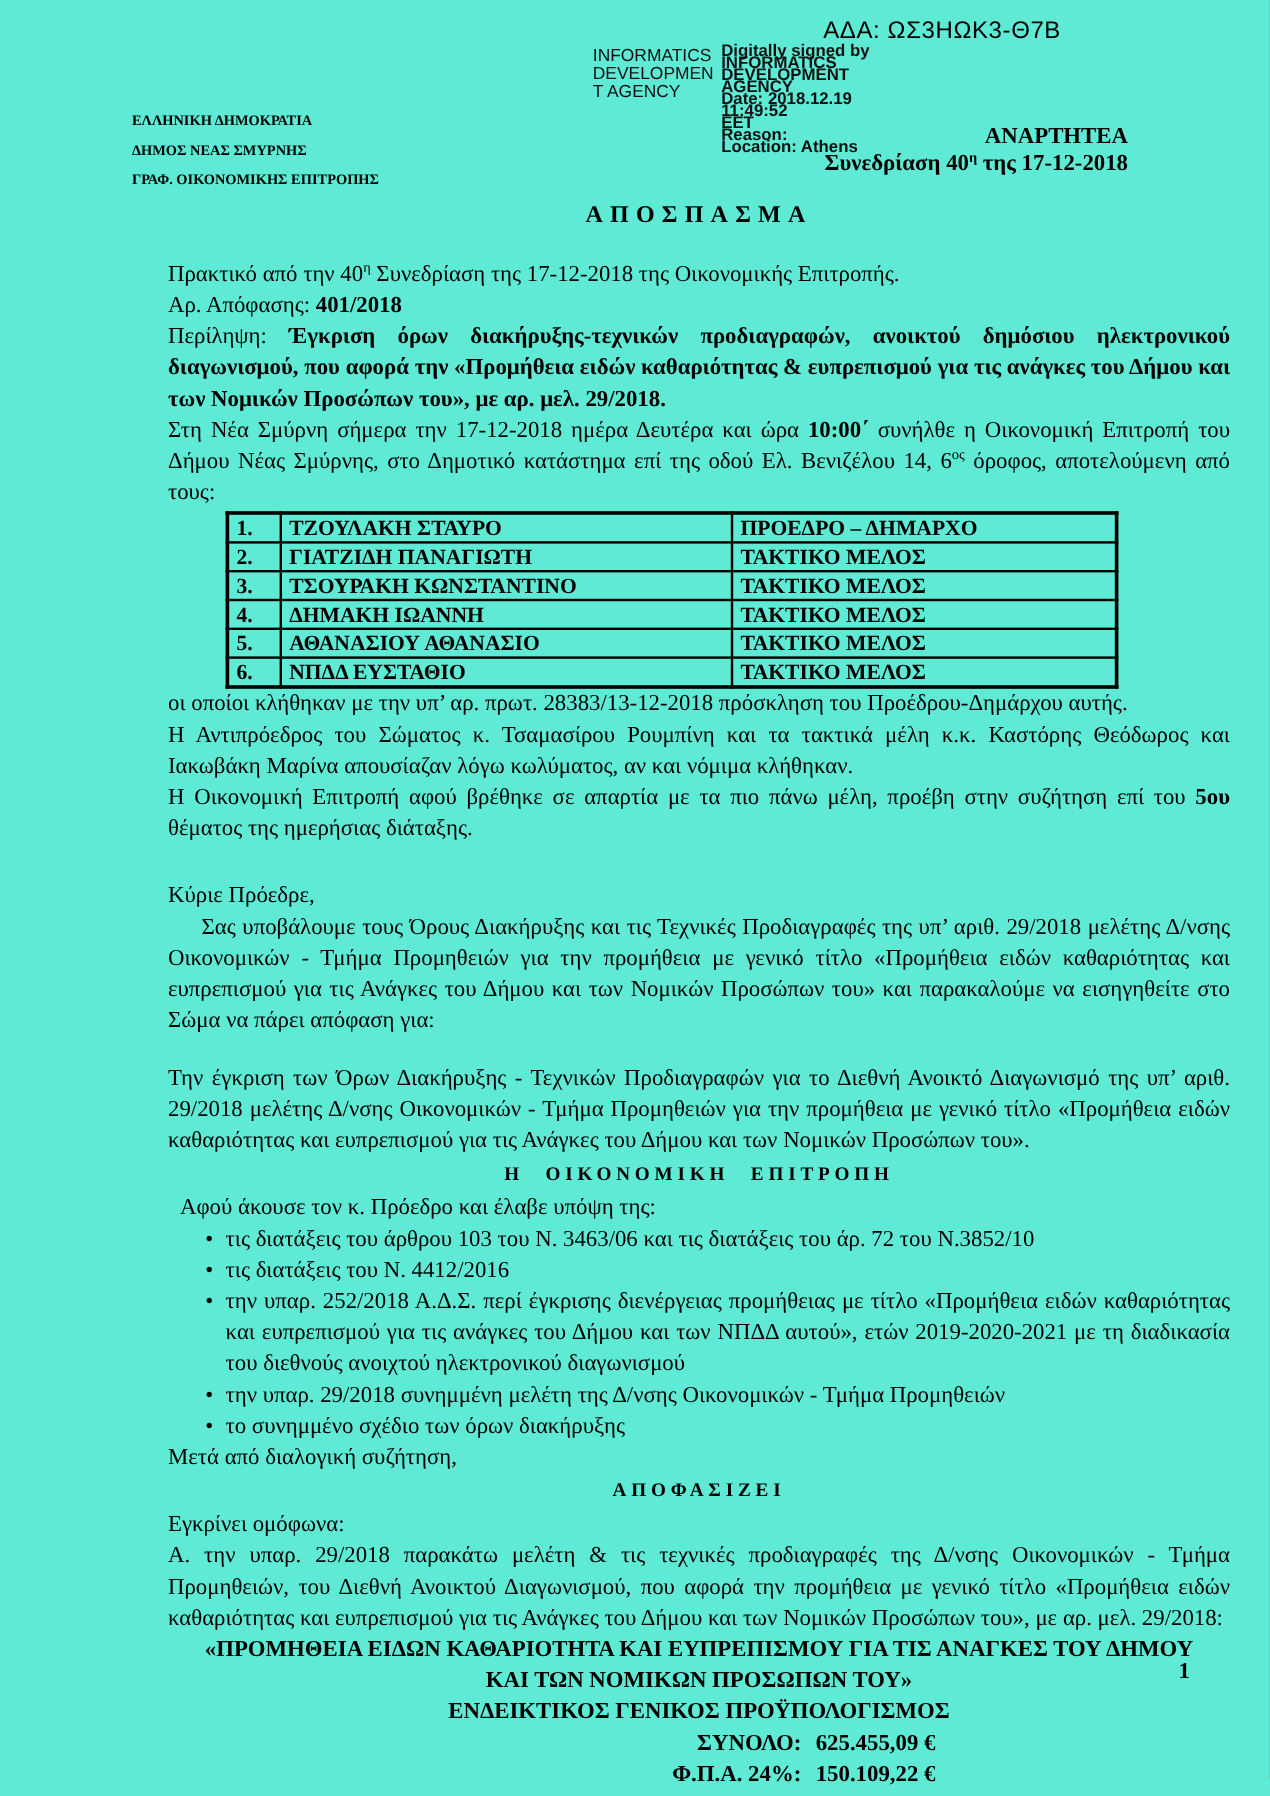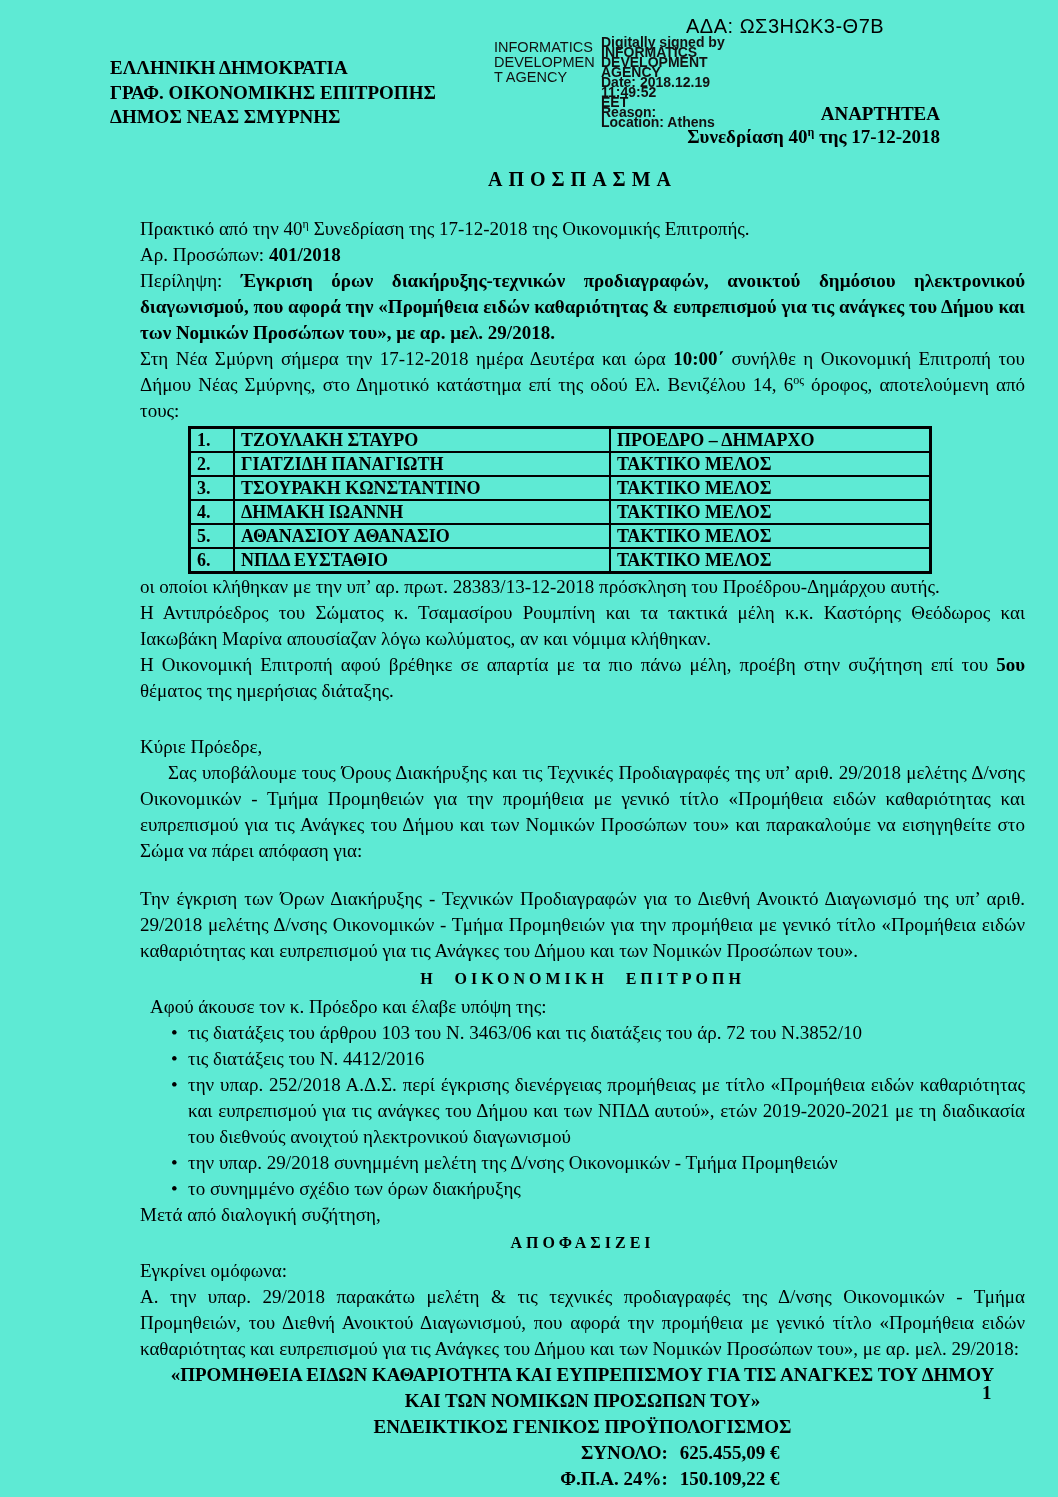--- a/index.html
+++ b/index.html
@@ -30,22 +30,22 @@
     white-space: pre-line; color: #111;
   }
   .signature-details {
     position: absolute; left: 601px; top: 37px; width: 140px;
     font-family: "Liberation Sans", "DejaVu Sans", sans-serif;
     font-size: 14px; line-height: 10px; font-weight: bold;
     white-space: pre-line; color: #111;
   }
   
   .org-block {
-    position: absolute; left: 110px; top: 56px;
-    font-weight: bold; font-size: 19px; line-height: 24.5px;
+    position: absolute; left: 110px; top: 88px;
+    font-weight: bold; font-size: 12px; line-height: 24.5px;
   }
   .right-block {
     position: absolute; left: 592px; top: 102px; width: 348px;
     text-align: right; font-weight: bold; font-size: 19px; line-height: 23px;
   }
   sup { font-size: 12px; line-height: 0; }
   
   .main { padding: 166px 73px 0 100px; }
   .h-center {
     text-align: center; font-weight: bold; font-size: 20px;
@@ -107,35 +107,35 @@
   <div class="signature-details">Digitally signed by
 INFORMATICS
 DEVELOPMENT AGENCY
 Date: 2018.12.19 11:49:52
 EET
 Reason:
 Location: Athens</div>
 
   <div class="org-block">
     <div>ΕΛΛΗΝΙΚΗ ΔΗΜΟΚΡΑΤΙΑ</div>
+    <div>ΔΗΜΟΣ ΝΕΑΣ ΣΜΥΡΝΗΣ</div>
     <div>ΓΡΑΦ. ΟΙΚΟΝΟΜΙΚΗΣ ΕΠΙΤΡΟΠΗΣ</div>
-    <div>ΔΗΜΟΣ ΝΕΑΣ ΣΜΥΡΝΗΣ</div>
   </div>
   <div class="right-block">
     <div>ΑΝΑΡΤΗΤΕΑ</div>
     <div><span>Συνεδρίαση 40</span><sup>η</sup><span> της 17-12-2018</span></div>
   </div>
 
   <div class="main">
 
     <div class="h-center">ΑΠΟΣΠΑΣΜΑ</div>
 
     <p><span>Πρακτικό από την 40</span><sup>η</sup><span>  Συνεδρίαση της 17-12-2018 της Οικονομικής Επιτροπής.</span></p>
 
-    <p><span>Αρ. Προσώπων: </span><b class="b">401/2018</b></p>
+    <p><span>Αρ. Απόφασης: </span><b class="b">401/2018</b></p>
 
     <p class="just"><span>Περίληψη: </span><b class="b">Έγκριση όρων διακήρυξης-τεχνικών προδιαγραφών, ανοικτού δημόσιου ηλεκτρονικού διαγωνισμού, που αφορά την «Προμήθεια ειδών καθαριότητας &amp; ευπρεπισμού για τις ανάγκες του Δήμου και των Νομικών Προσώπων του», με αρ. μελ. 29/2018.</b></p>
 
     <p class="just"><span>Στη Νέα Σμύρνη σήμερα την 17-12-2018 ημέρα Δευτέρα και ώρα </span><b class="b">10:00΄</b><span> συνήλθε η Οικονομική Επιτροπή του Δήμου Νέας Σμύρνης, στο Δημοτικό κατάστημα επί της οδού Ελ. Βενιζέλου 14,  6</span><sup>ος</sup><span> όροφος, αποτελούμενη από τους:</span></p>
 
     <table class="members">
       <tbody>
         <tr>
             <td class="c-num">1.</td>
             <td class="c-name">ΤΖΟΥΛΑΚΗ ΣΤΑΥΡΟ</td>

